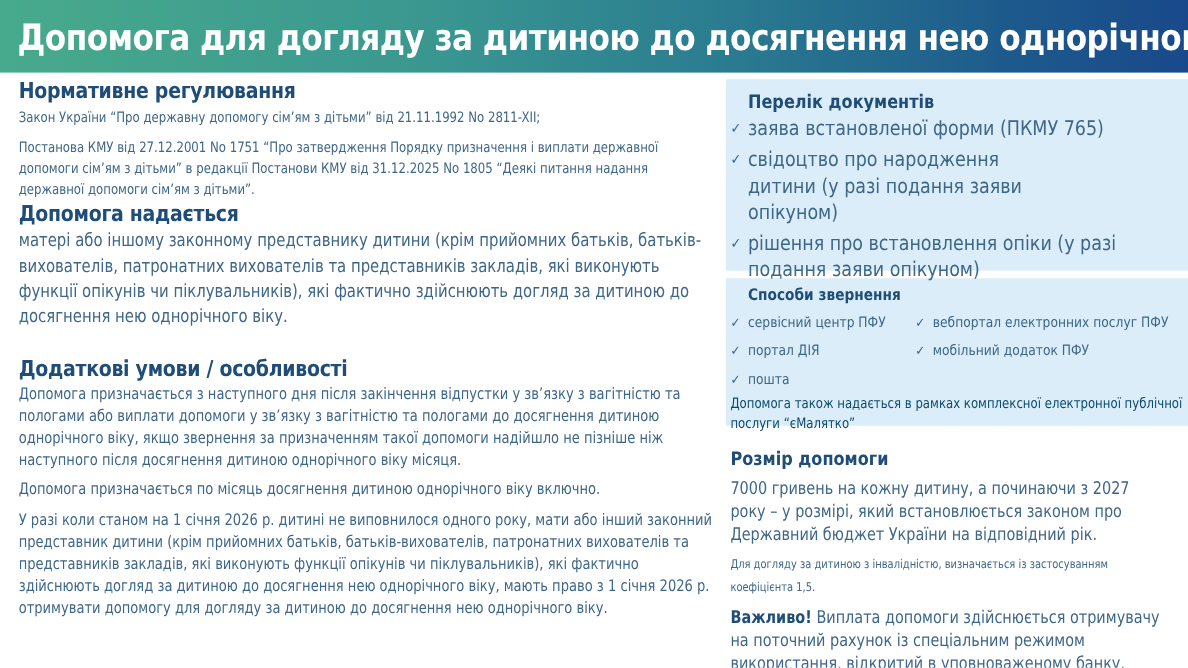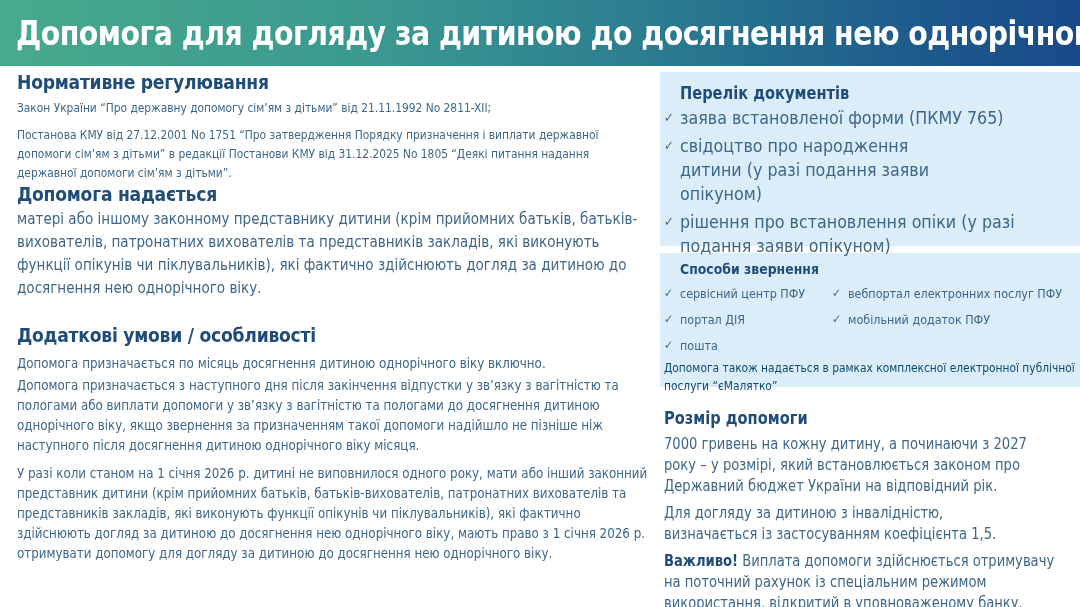--- a/index.html
+++ b/index.html
@@ -76,25 +76,25 @@
 
   <section style="">
     <div class="h2">Допомога надається</div>
     <div class="p body16" style="margin-top:1px;">
       <span class="sq">матері або іншому законному представнику дитини (крім прийомних батьків, батьків-вихователів, патронатних вихователів та представників закладів, які виконують функції опікунів чи піклувальників), які фактично здійснюють догляд за дитиною до досягнення нею однорічного віку.</span>
     </div>
   </section>
 
   <section style="margin-top:24px;">
     <div class="h2">Додаткові умови / особливості</div>
+    <div class="p" style="margin-top:2px;">
+      <span class="sq">Допомога призначається з наступного дня після закінчення відпустки у зв’язку з вагітністю та пологами або виплати допомоги у зв’язку з вагітністю та пологами до досягнення дитиною однорічного віку, якщо звернення за призначенням такої допомоги надійшло не пізніше ніж наступного після досягнення дитиною однорічного віку місяця.</span>
+    </div>
     <div class="p" style="margin-top:6px;">
       <span class="sq">Допомога призначається по місяць досягнення дитиною однорічного віку включно.</span>
-    </div>
-    <div class="p" style="margin-top:2px;">
-      <span class="sq">Допомога призначається з наступного дня після закінчення відпустки у зв’язку з вагітністю та пологами або виплати допомоги у зв’язку з вагітністю та пологами до досягнення дитиною однорічного віку, якщо звернення за призначенням такої допомоги надійшло не пізніше ніж наступного після досягнення дитиною однорічного віку місяця.</span>
     </div>
     <div class="p" style="margin-top:8px;">
       <span class="sq">У разі коли станом на 1 січня 2026 р. дитині не виповнилося одного року, мати або інший законний представник дитини (крім прийомних батьків, батьків-вихователів, патронатних вихователів та представників закладів, які виконують функції опікунів чи піклувальників), які фактично здійснюють догляд за дитиною до досягнення нею однорічного віку, мають право з 1 січня 2026 р. отримувати допомогу для догляду за дитиною до досягнення нею однорічного віку.</span>
     </div>
   </section>
 </div>
 
 <div class="right-col">
   <div class="panel panel-docs">
     <div class="h3">Перелік документів</div>
@@ -141,20 +141,20 @@
     <div class="ways-note">
       <span class="sq">Допомога також надається в рамках комплексної електронної публічної послуги “єМалятко”</span>
     </div>
   </div>
 
   <section class="size-block">
     <div class="h3">Розмір допомоги</div>
     <div class="p" style="font-size:16px;line-height:21px;margin-top:4px;">
       <span class="sq" style="width:470px;">7000 гривень на кожну дитину, а починаючи з 2027 року – у розмірі, який встановлюється законом про Державний бюджет України на відповідний рік.</span>
     </div>
-    <div class="p" style="font-size:16px;line-height:21px;margin-top:6px;">
+    <div class="p" style="font-size:11px;line-height:21px;margin-top:6px;">
       <span class="sq" style="width:440px;">Для догляду за дитиною з інвалідністю, визначається із застосуванням коефіцієнта 1,5.</span>
     </div>
     <div class="p" style="font-size:16px;line-height:21px;margin-top:6px;">
       <span class="sq" style="width:490px;"><span class="bold-inline">Важливо!</span><span> Виплата допомоги здійснюється отримувачу на поточний рахунок із спеціальним режимом використання, відкритий в уповноваженому банку.</span></span>
     </div>
   </section>
 </div>
 
 </body></html>

